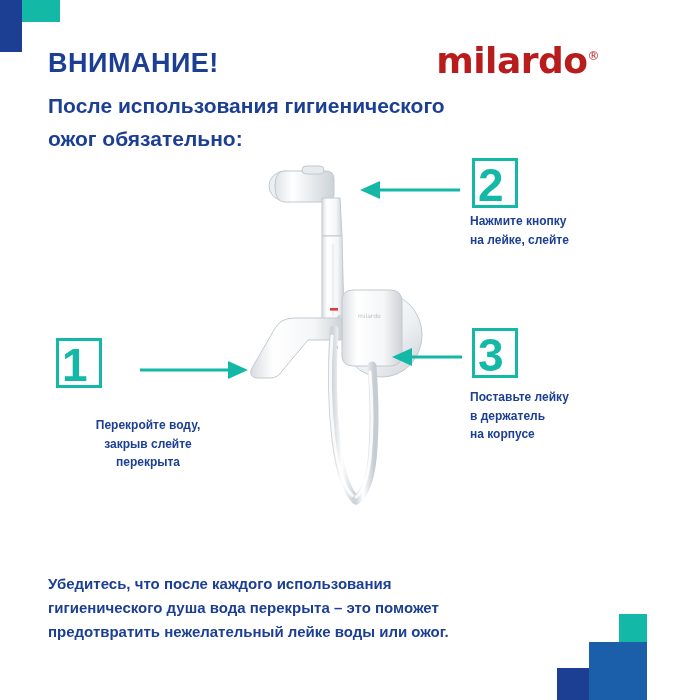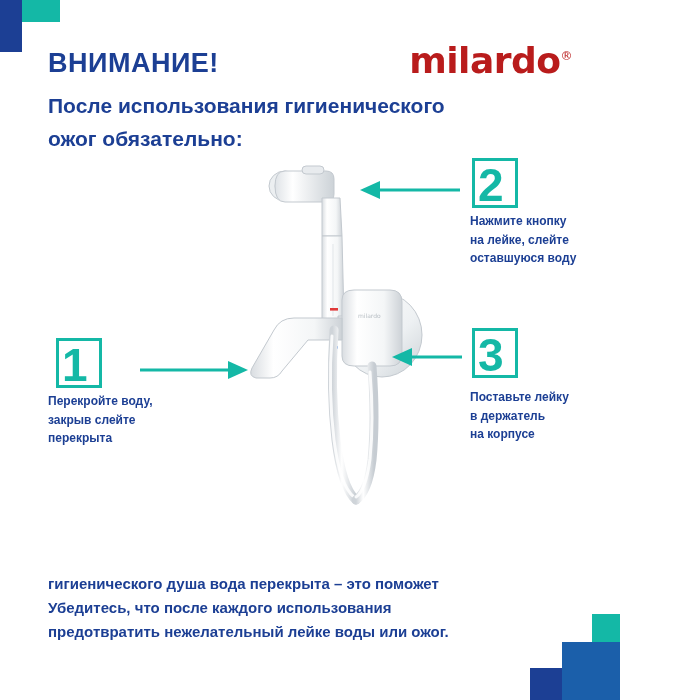--- a/index.html
+++ b/index.html
@@ -11,20 +11,21 @@
     height: 700px;
     background: #ffffff;
     font-family: "Liberation Sans", sans-serif;
     overflow: hidden;
   }
   .page {
     position: relative;
     width: 620px;
     height: 700px;
     background: #ffffff;
+    padding-left: 27px;
   }
 
   
   .corner-tl-navy {
     position: absolute;
     left: 0; top: 0;
     width: 22px; height: 52px;
     background: #1c3f94;
   }
   .corner-tl-teal {
@@ -113,21 +114,21 @@
   .bracket.b3b { left: 472px; top: 328px; border-right: 3px solid #14b8a6; border-bottom: 3px solid #14b8a6; }
 
   
   .step-text {
     position: absolute;
     font-size: 12px;
     font-weight: bold;
     color: #1c3f94;
     line-height: 1.55;
   }
-  .step1-text { left: 48px; top: 392px; width: 200px; }
+  .step1-text { left: 48px; top: 416px; width: 200px; text-align: center; }
   .step2-text { left: 470px; top: 212px; width: 200px; }
   .step3-text { left: 470px; top: 388px; width: 200px; }
 
   
   .arrow-svg { position: absolute; }
 
   
   .footer {
     position: absolute;
     left: 48px; top: 572px;
@@ -256,35 +257,34 @@
   <div class="bracket b2"></div>
   <div class="bracket b2b"></div>
   <div class="num num2">2</div>
   <svg class="arrow-svg" style="left:360px; top:178px;" width="100" height="24" viewBox="0 0 100 24">
     <line x1="100" y1="12" x2="16" y2="12" stroke="#14b8a6" stroke-width="3"></line>
     <polygon points="0,12 20,3 20,21" fill="#14b8a6"></polygon>
   </svg>
   <div class="step-text step2-text">
     <div>Нажмите кнопку</div>
     <div>на лейке, слейте</div>
-    <div>оставшуюся воду</div>
   </div>
 
   <div class="bracket b3"></div>
   <div class="bracket b3b"></div>
   <div class="num num3">3</div>
   <svg class="arrow-svg" style="left:392px; top:345px;" width="70" height="24" viewBox="0 0 70 24">
     <line x1="70" y1="12" x2="16" y2="12" stroke="#14b8a6" stroke-width="3"></line>
     <polygon points="0,12 20,3 20,21" fill="#14b8a6"></polygon>
   </svg>
   <div class="step-text step3-text">
     <div>Поставьте лейку</div>
     <div>в держатель</div>
     <div>на корпусе</div>
   </div>
 
   <div class="footer">
+    <div>Убедитесь, что после каждого использования</div>
     <div>гигиенического душа вода перекрыта – это поможет</div>
-    <div>Убедитесь, что после каждого использования</div>
     <div>предотвратить нежелательный лейке воды или ожог.</div>
   </div>
 
 </div>
 
 </body></html>

